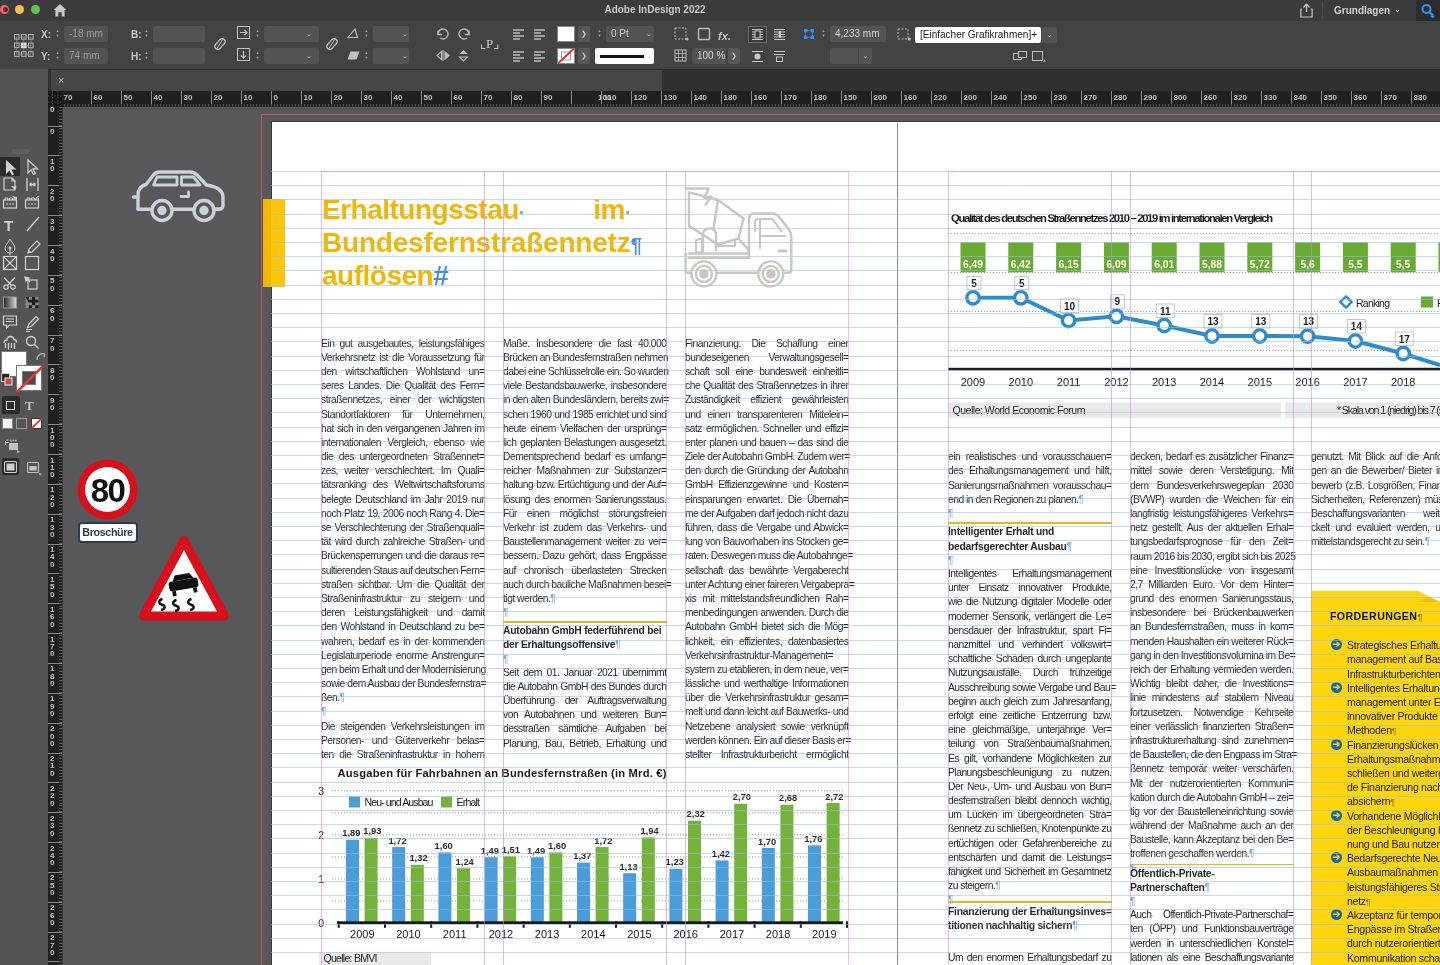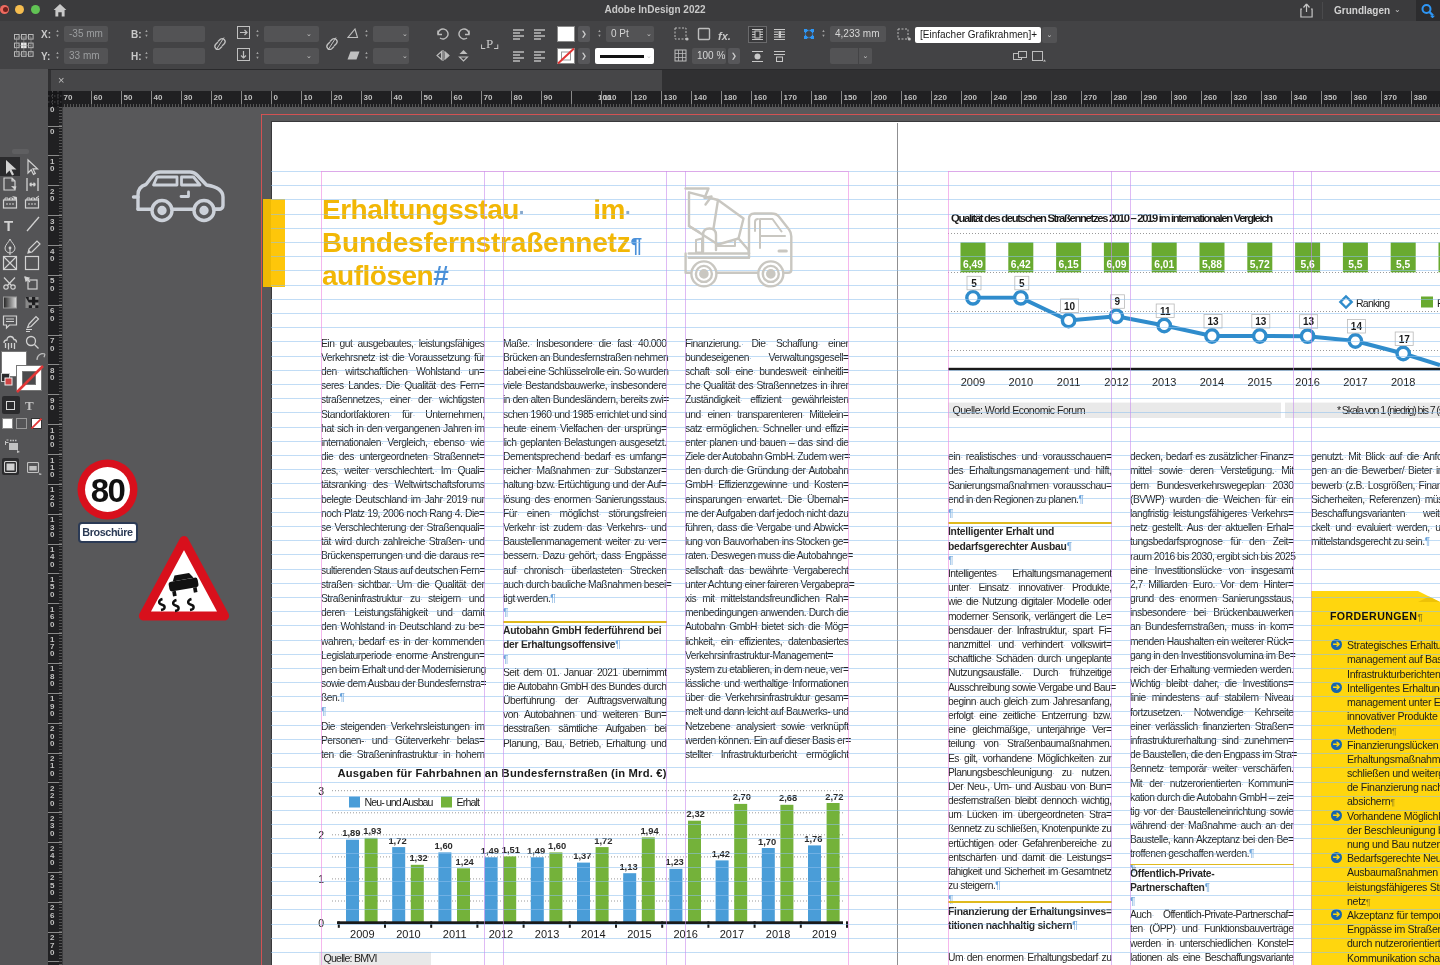--- a/index.html
+++ b/index.html
@@ -80,23 +80,23 @@
       <rect x="8" y="9.6" width="5.6" height="5.6" fill="#e8e8e8"></rect>
       <rect x="15.5" y="10.1" width="4.6" height="4.6" fill="none" stroke="#b9b9b9" stroke-width="1"></rect>
       <rect x="1.5" y="18.7" width="4.6" height="4.6" fill="none" stroke="#b9b9b9" stroke-width="1"></rect>
       <rect x="8.5" y="18.7" width="4.6" height="4.6" fill="none" stroke="#b9b9b9" stroke-width="1"></rect>
       <rect x="15.5" y="18.7" width="4.6" height="4.6" fill="none" stroke="#b9b9b9" stroke-width="1"></rect>
       <path d="M3.5 4 L18 4 M3.5 12.6 L18 12.6 M3.5 21.2 L18 21.2 M3.5 4 L3.5 21.2 M10.8 4 L10.8 21.2 M18 4 L18 21.2" stroke="#9a9a9a" stroke-width="0.6"></path>
     </svg>
     <div class="abs cb-lab" style="left:41px;top:29px">X:</div>
     <div class="abs cb-lab" style="left:41px;top:51px">Y:</div>
     <div class="abs spin" style="left:53px;top:26px"></div>
-    <div class="abs fld" style="left:64px;top:26px;width:44px;">-35 mm</div>
+    <div class="abs fld" style="left:64px;top:26px;width:44px;">-18 mm</div>
     <div class="abs spin" style="left:53px;top:48px"></div>
-    <div class="abs fld" style="left:64px;top:48px;width:44px;">33 mm</div>
+    <div class="abs fld" style="left:64px;top:48px;width:44px;">74 mm</div>
     <div class="abs cb-lab" style="left:131px;top:29px">B:</div>
     <div class="abs cb-lab" style="left:131px;top:51px">H:</div>
     <div class="abs spin" style="left:142px;top:26px"></div>
     <div class="abs fld" style="left:153px;top:26px;width:52px;"></div>
     <div class="abs spin" style="left:142px;top:48px"></div>
     <div class="abs fld" style="left:153px;top:48px;width:52px;"></div>
     <svg class="abs" style="left:213px;top:36px" width="14" height="16">
       <path d="M5 6 L2.5 8.5 a3 3 0 0 0 4.2 4.2 L9 10.5 M9 10 L11.5 7.5 a3 3 0 0 0 -4.2 -4.2 L5 5.5" stroke="#c0c0c0" stroke-width="1.3" fill="none"></path>
       <path d="M3 14 L11 1.5" stroke="#c0c0c0" stroke-width="1"></path>
     </svg>

